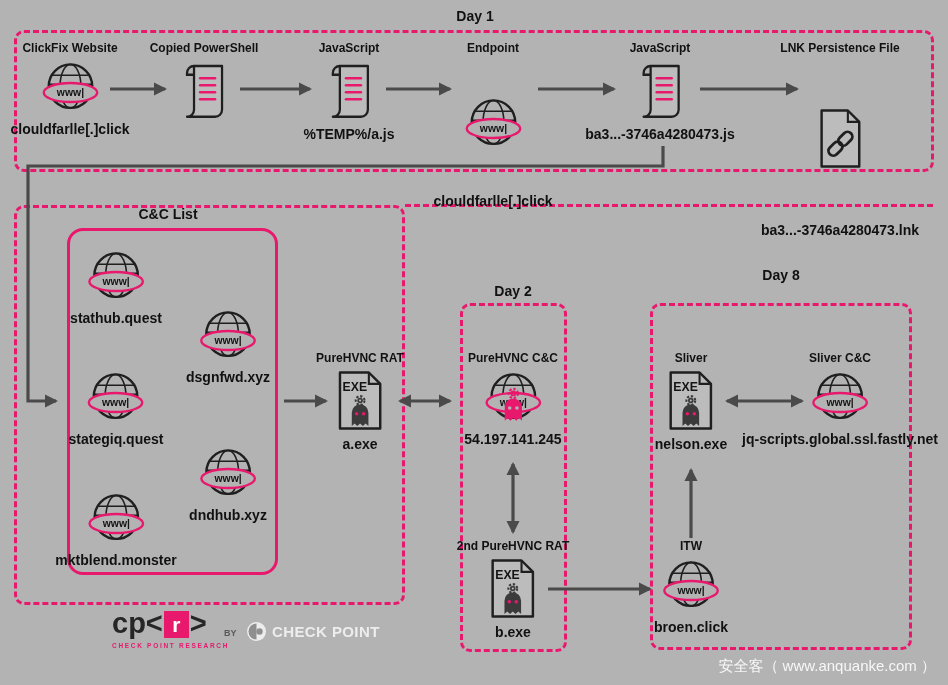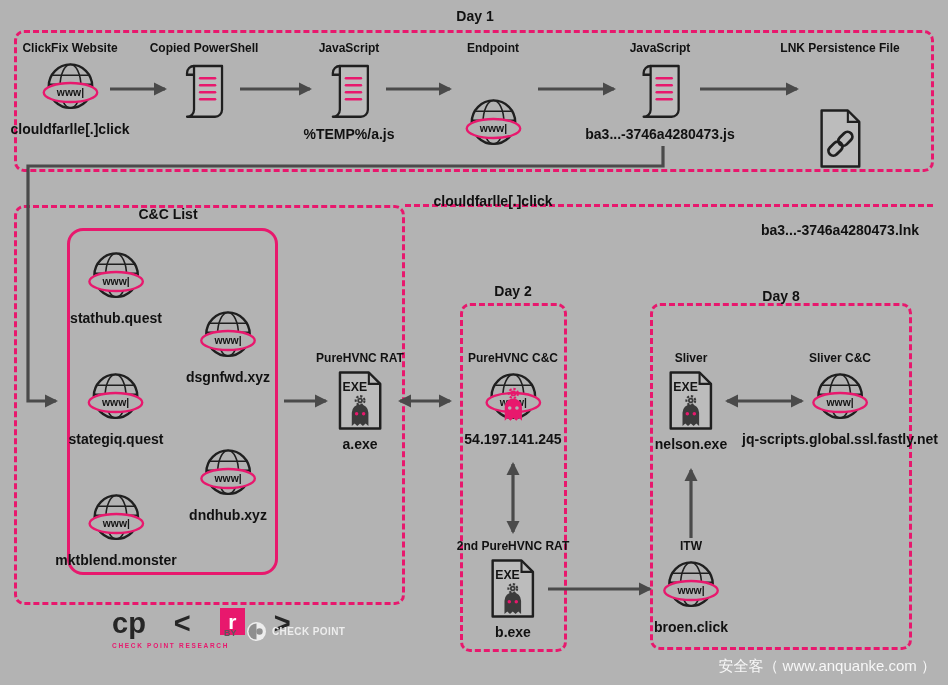--- a/index.html
+++ b/index.html
@@ -20,31 +20,31 @@
   .node {
     position:absolute; transform:translateX(-50%);
     display:flex; flex-direction:column; align-items:center; z-index:3;
   }
   .nlabel { font-size:12px; font-weight:bold; color:#111; white-space:nowrap; margin-bottom:5px; line-height:12px; }
   .nsub   { font-size:14px; font-weight:bold; color:#111; white-space:nowrap; margin-top:6px;  line-height:12px; }
   #arrows { position:absolute; left:0; top:0; z-index:2; }
   #symdefs{ position:absolute; width:0; height:0; overflow:hidden; }
 
   .brand { position:absolute; left:112px; top:608px; z-index:4; }
-  .cpr-row { display:flex; align-items:flex-start; font-weight:bold; color:#262626;gap:28px; }
+  .cpr-row { display:flex; align-items:flex-end; font-weight:bold; color:#262626; }
   .cpr-c { font-size:29px; line-height:30px; }
   .cpr-r {
     display:inline-flex; align-items:center; justify-content:center;
     width:25px; height:27px; background:#e8186d; color:#fff;
     font-size:21px; font-weight:bold; margin:0 1px;
   }
   .cpr-tag { color:#e8186d; font-size:6.5px; font-weight:bold; letter-spacing:1.7px; margin-top:4px; white-space:nowrap; }
   .by { position:absolute; left:224px; top:628px; color:#595959; font-size:9px; font-weight:bold; z-index:4; }
   .cplogo { position:absolute; left:246px; top:621px; display:flex; align-items:center; gap:5px; z-index:4; }
-  .cpname { color:#ededed; font-size:10px; font-weight:bold; letter-spacing:0.4px; white-space:nowrap; }
+  .cpname { color:#ededed; font-size:15px; font-weight:bold; letter-spacing:0.4px; white-space:nowrap; }
   .watermark { position:absolute; right:12px; bottom:9px; color:#f7f7f7; font-size:15px; z-index:4; white-space:nowrap; }
 </style>
 </head>
 <body>
 
 <svg id="symdefs" aria-hidden="true">
   <defs>
     <symbol id="sym-globe" viewBox="0 0 64 64">
       <circle cx="32" cy="30" r="24" fill="none" stroke="#1f1f1f" stroke-width="2.6"></circle>
       <ellipse cx="32" cy="30" rx="11.5" ry="24" fill="none" stroke="#1f1f1f" stroke-width="1.7"></ellipse>
@@ -107,21 +107,21 @@
 <div class="dash-box" style="left:14px;  top:30px;  width:920px; height:142px;"></div>
 <div class="dash-box" style="left:14px;  top:205px; width:391px; height:400px;"></div>
 <div class="dash-line" style="left:405px; top:204px; width:528px;"></div>
 <div class="dash-box" style="left:460px; top:303px; width:107px; height:349px;"></div>
 <div class="dash-box" style="left:650px; top:303px; width:262px; height:347px;"></div>
 <div class="solid-box" style="left:67px;  top:228px; width:211px; height:347px;"></div>
 
 <div class="sec-title" style="left:427px; top:8px;margin-left:48px;">Day 1</div>
 <div class="sec-title" style="left:168px; top:206px;">C&amp;C List</div>
 <div class="sec-title" style="left:513px; top:283px;">Day 2</div>
-<div class="sec-title" style="left:781px; top:288px;">Day 8</div>
+<div class="sec-title" style="left:781px; top:267px;">Day 8</div>
 
 <svg id="arrows" width="948" height="685">
   <defs>
     <marker id="ah" viewBox="0 0 10 10" refX="8.5" refY="5" markerWidth="4.2" markerHeight="4.2" orient="auto-start-reverse" markerUnits="strokeWidth">
       <path d="M0 0 L10 5 L0 10 z" fill="#4a4a4a"></path>
     </marker>
   </defs>
   <g stroke="#4a4a4a" stroke-width="3.2" fill="none">
     <path d="M110 89 H165" marker-end="url(#ah)"></path>
     <path d="M240 89 H310" marker-end="url(#ah)"></path>

